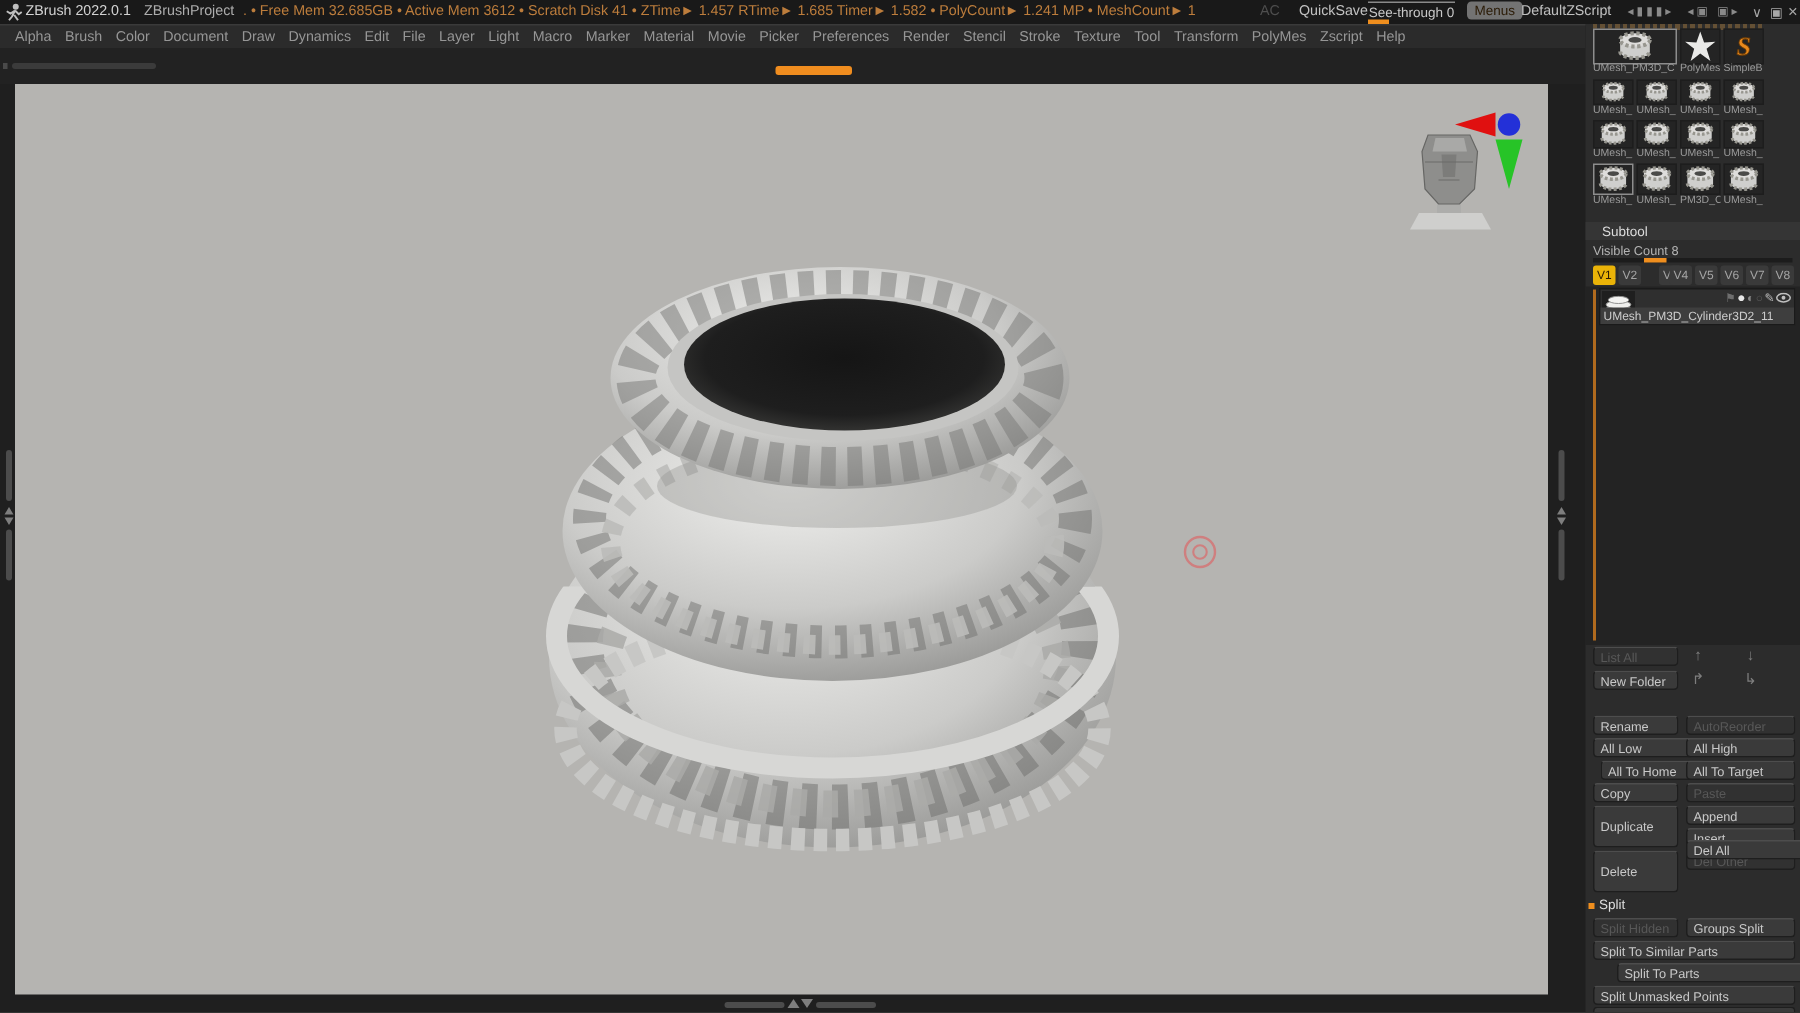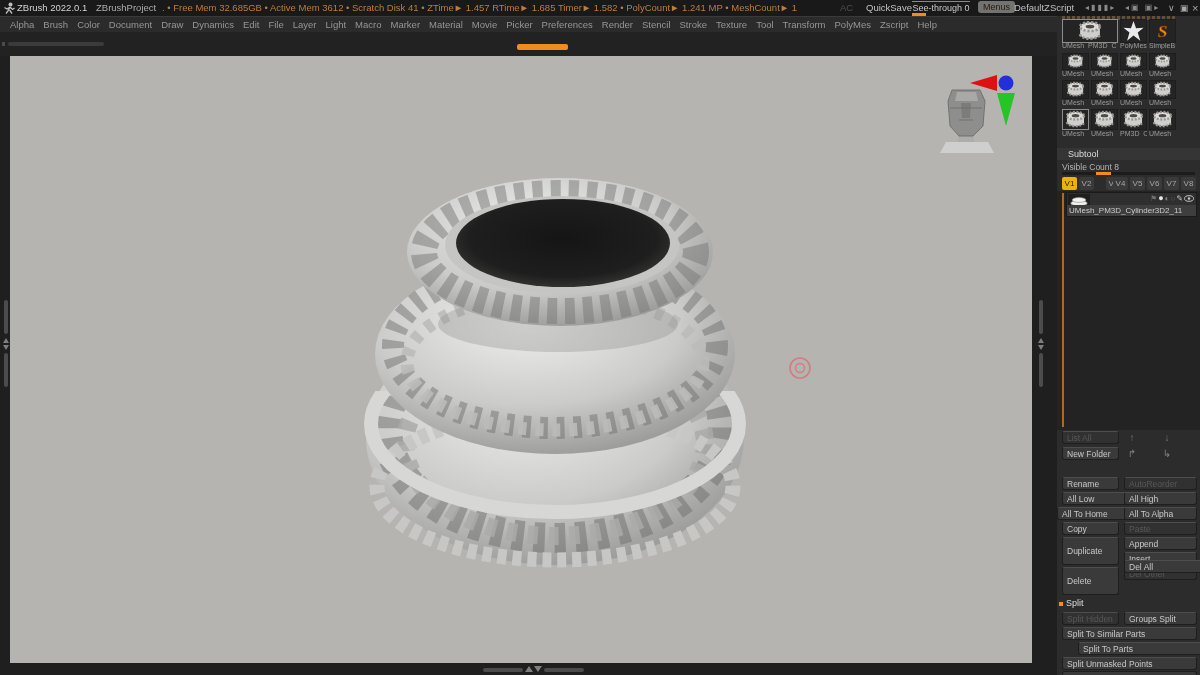--- a/index.html
+++ b/index.html
@@ -345,22 +345,22 @@
     <div class="btn" style="left:5px;top:431px;width:57px">New Folder</div>
     <div class="icon-btn" style="left:68px;top:431px">↱</div>
     <div class="icon-btn" style="left:103px;top:431px">↳</div>
 
     <div class="btn" style="left:5px;top:461px;width:57px">Rename</div>
     <div class="btn disabled" style="left:67px;top:461px;width:73px">AutoReorder</div>
 
     <div class="btn" style="left:5px;top:476px;width:67px">All Low</div>
     <div class="btn" style="left:67px;top:476px;width:73px">All High</div>
 
-    <div class="btn" style="left:0;top:491px;width:70px">All To Home</div>
-    <div class="btn" style="left:67px;top:491px;width:73px">All To Alpha</div>
+    <div class="btn" style="left:10px;top:491px;width:70px">All To Home</div>
+    <div class="btn" style="left:67px;top:491px;width:73px">All To Target</div>
 
     <div class="btn" style="left:5px;top:506px;width:57px">Copy</div>
     <div class="btn disabled" style="left:67px;top:506px;width:73px">Paste</div>
 
     <div class="btn tall" style="left:5px;top:521px;width:57px">Duplicate</div>
     <div class="btn" style="left:67px;top:521px;width:73px">Append</div>
     <div class="btn" style="left:67px;top:536px;width:73px">Insert</div>
 
     <div class="btn tall" style="left:5px;top:551px;width:57px">Delete</div>
     <div class="btn disabled" style="left:67px;top:551px;width:73px">Del Other</div>

